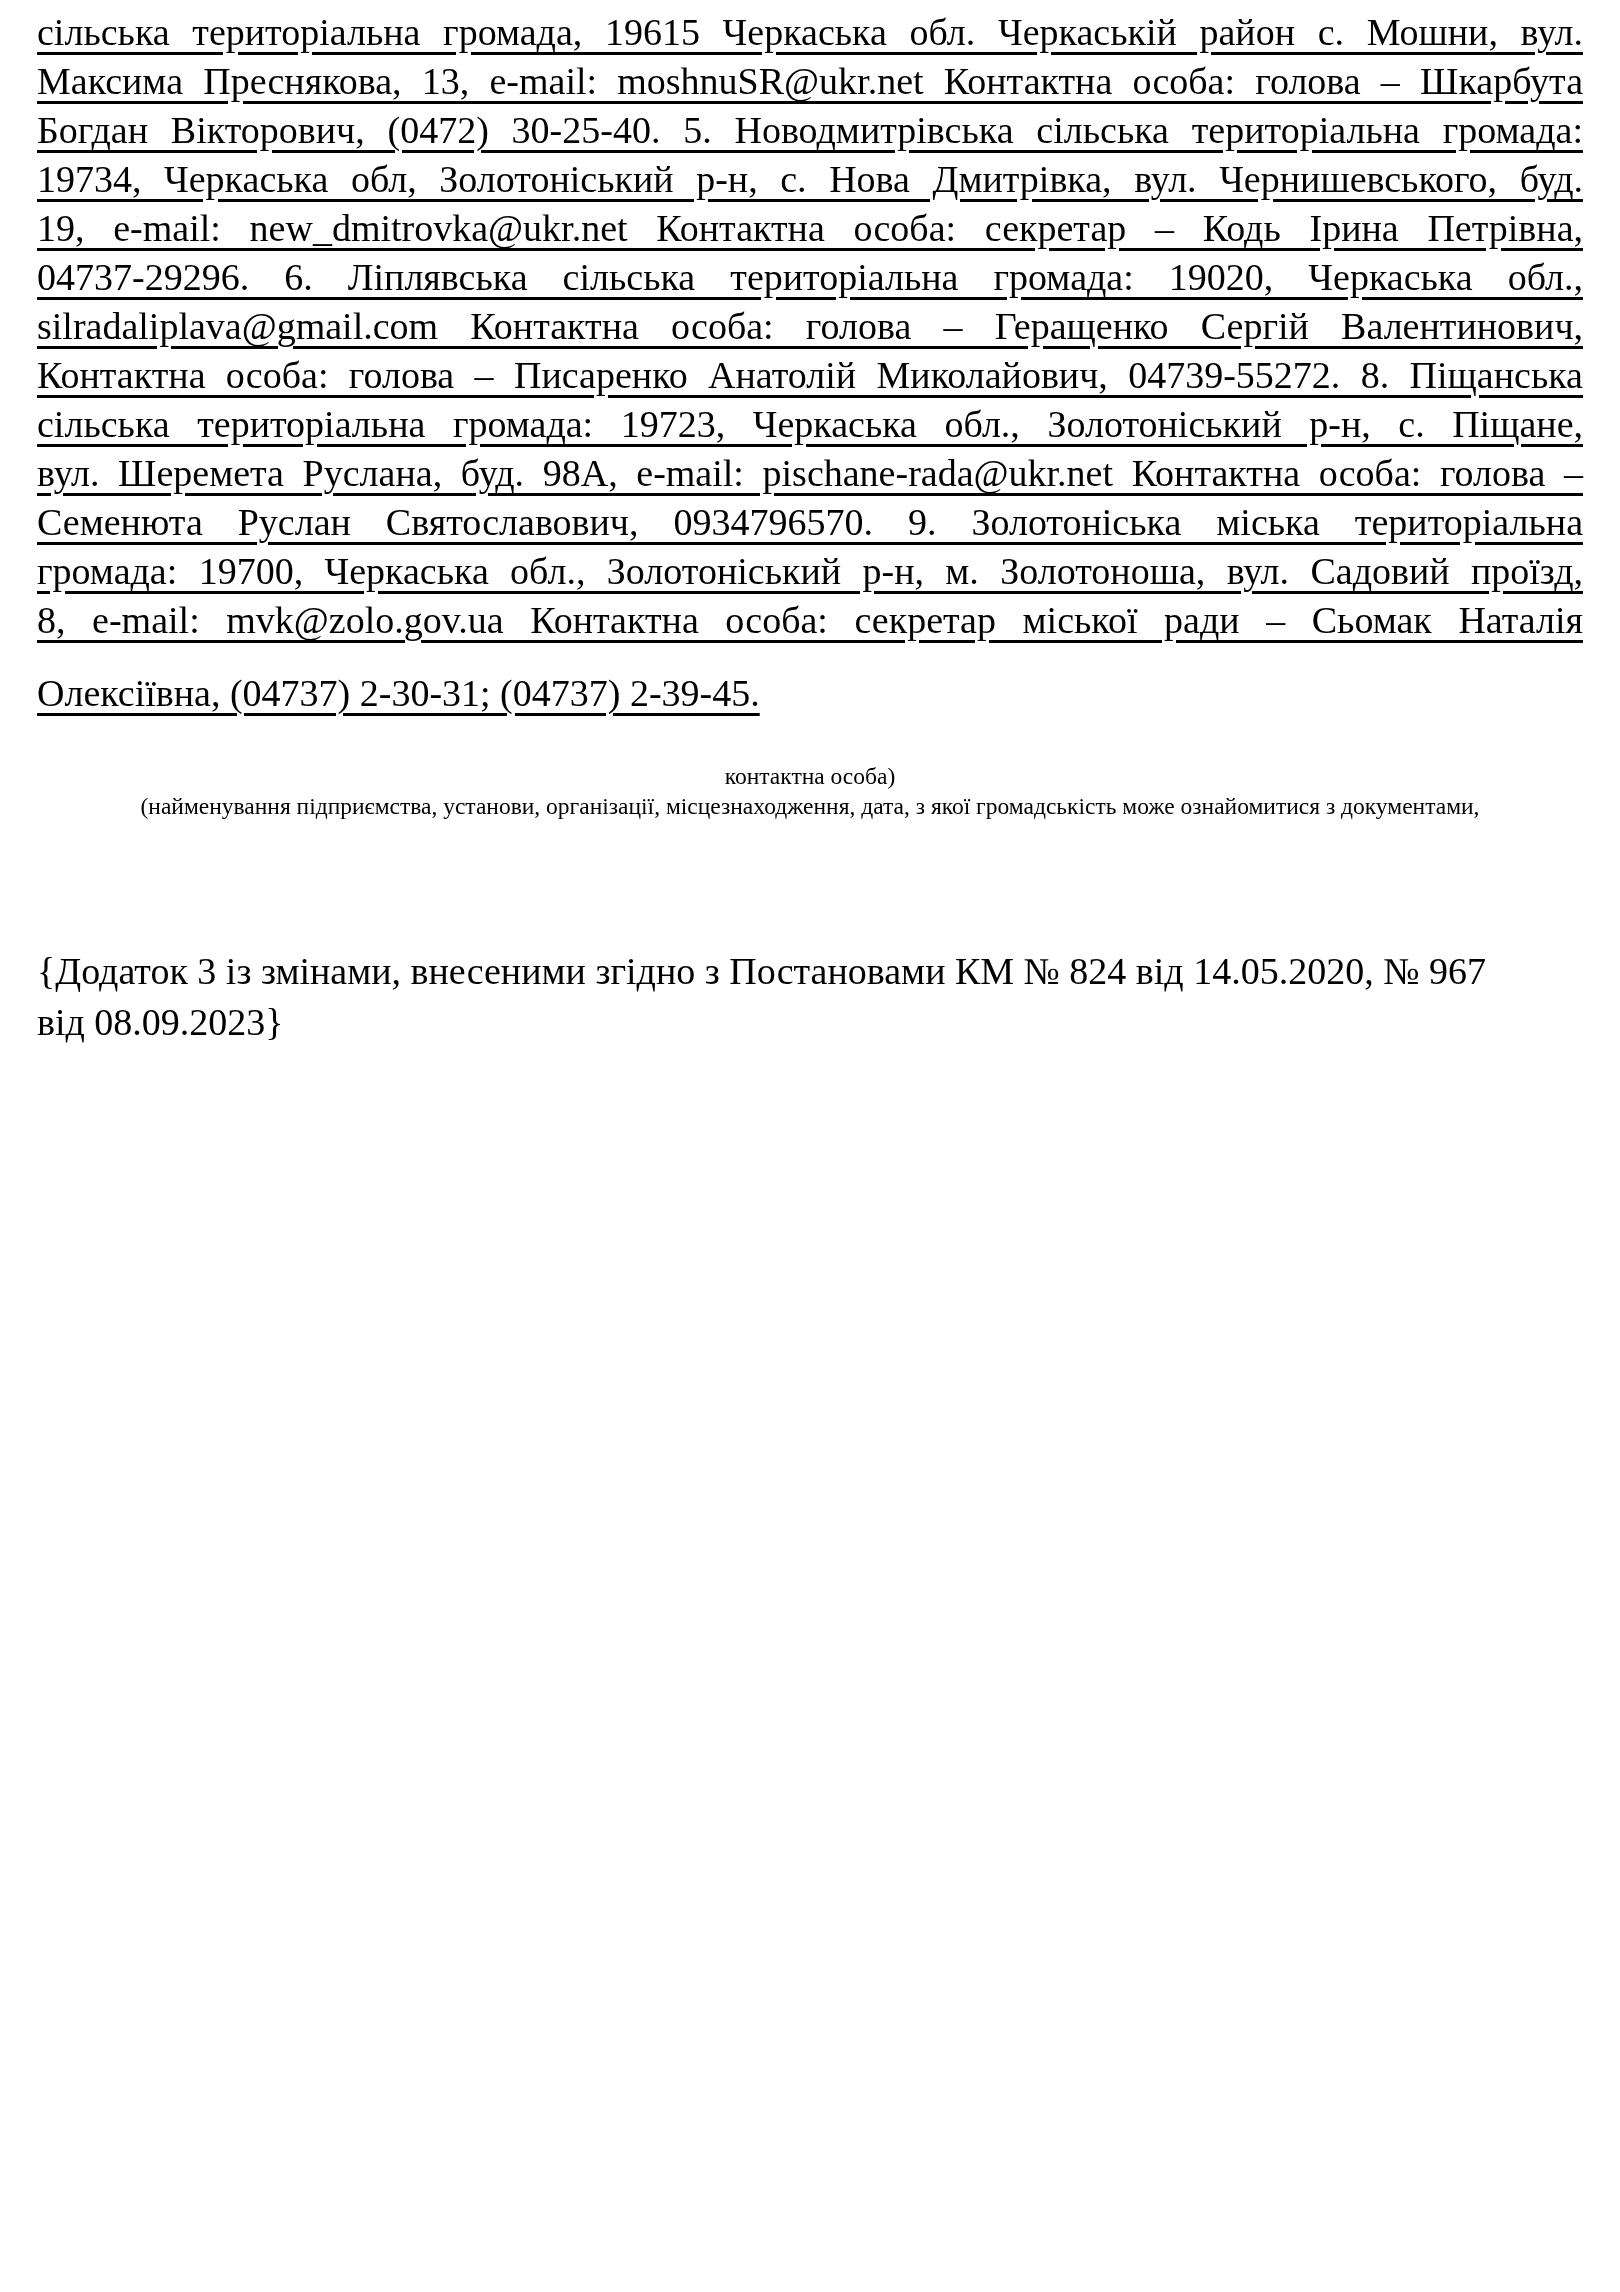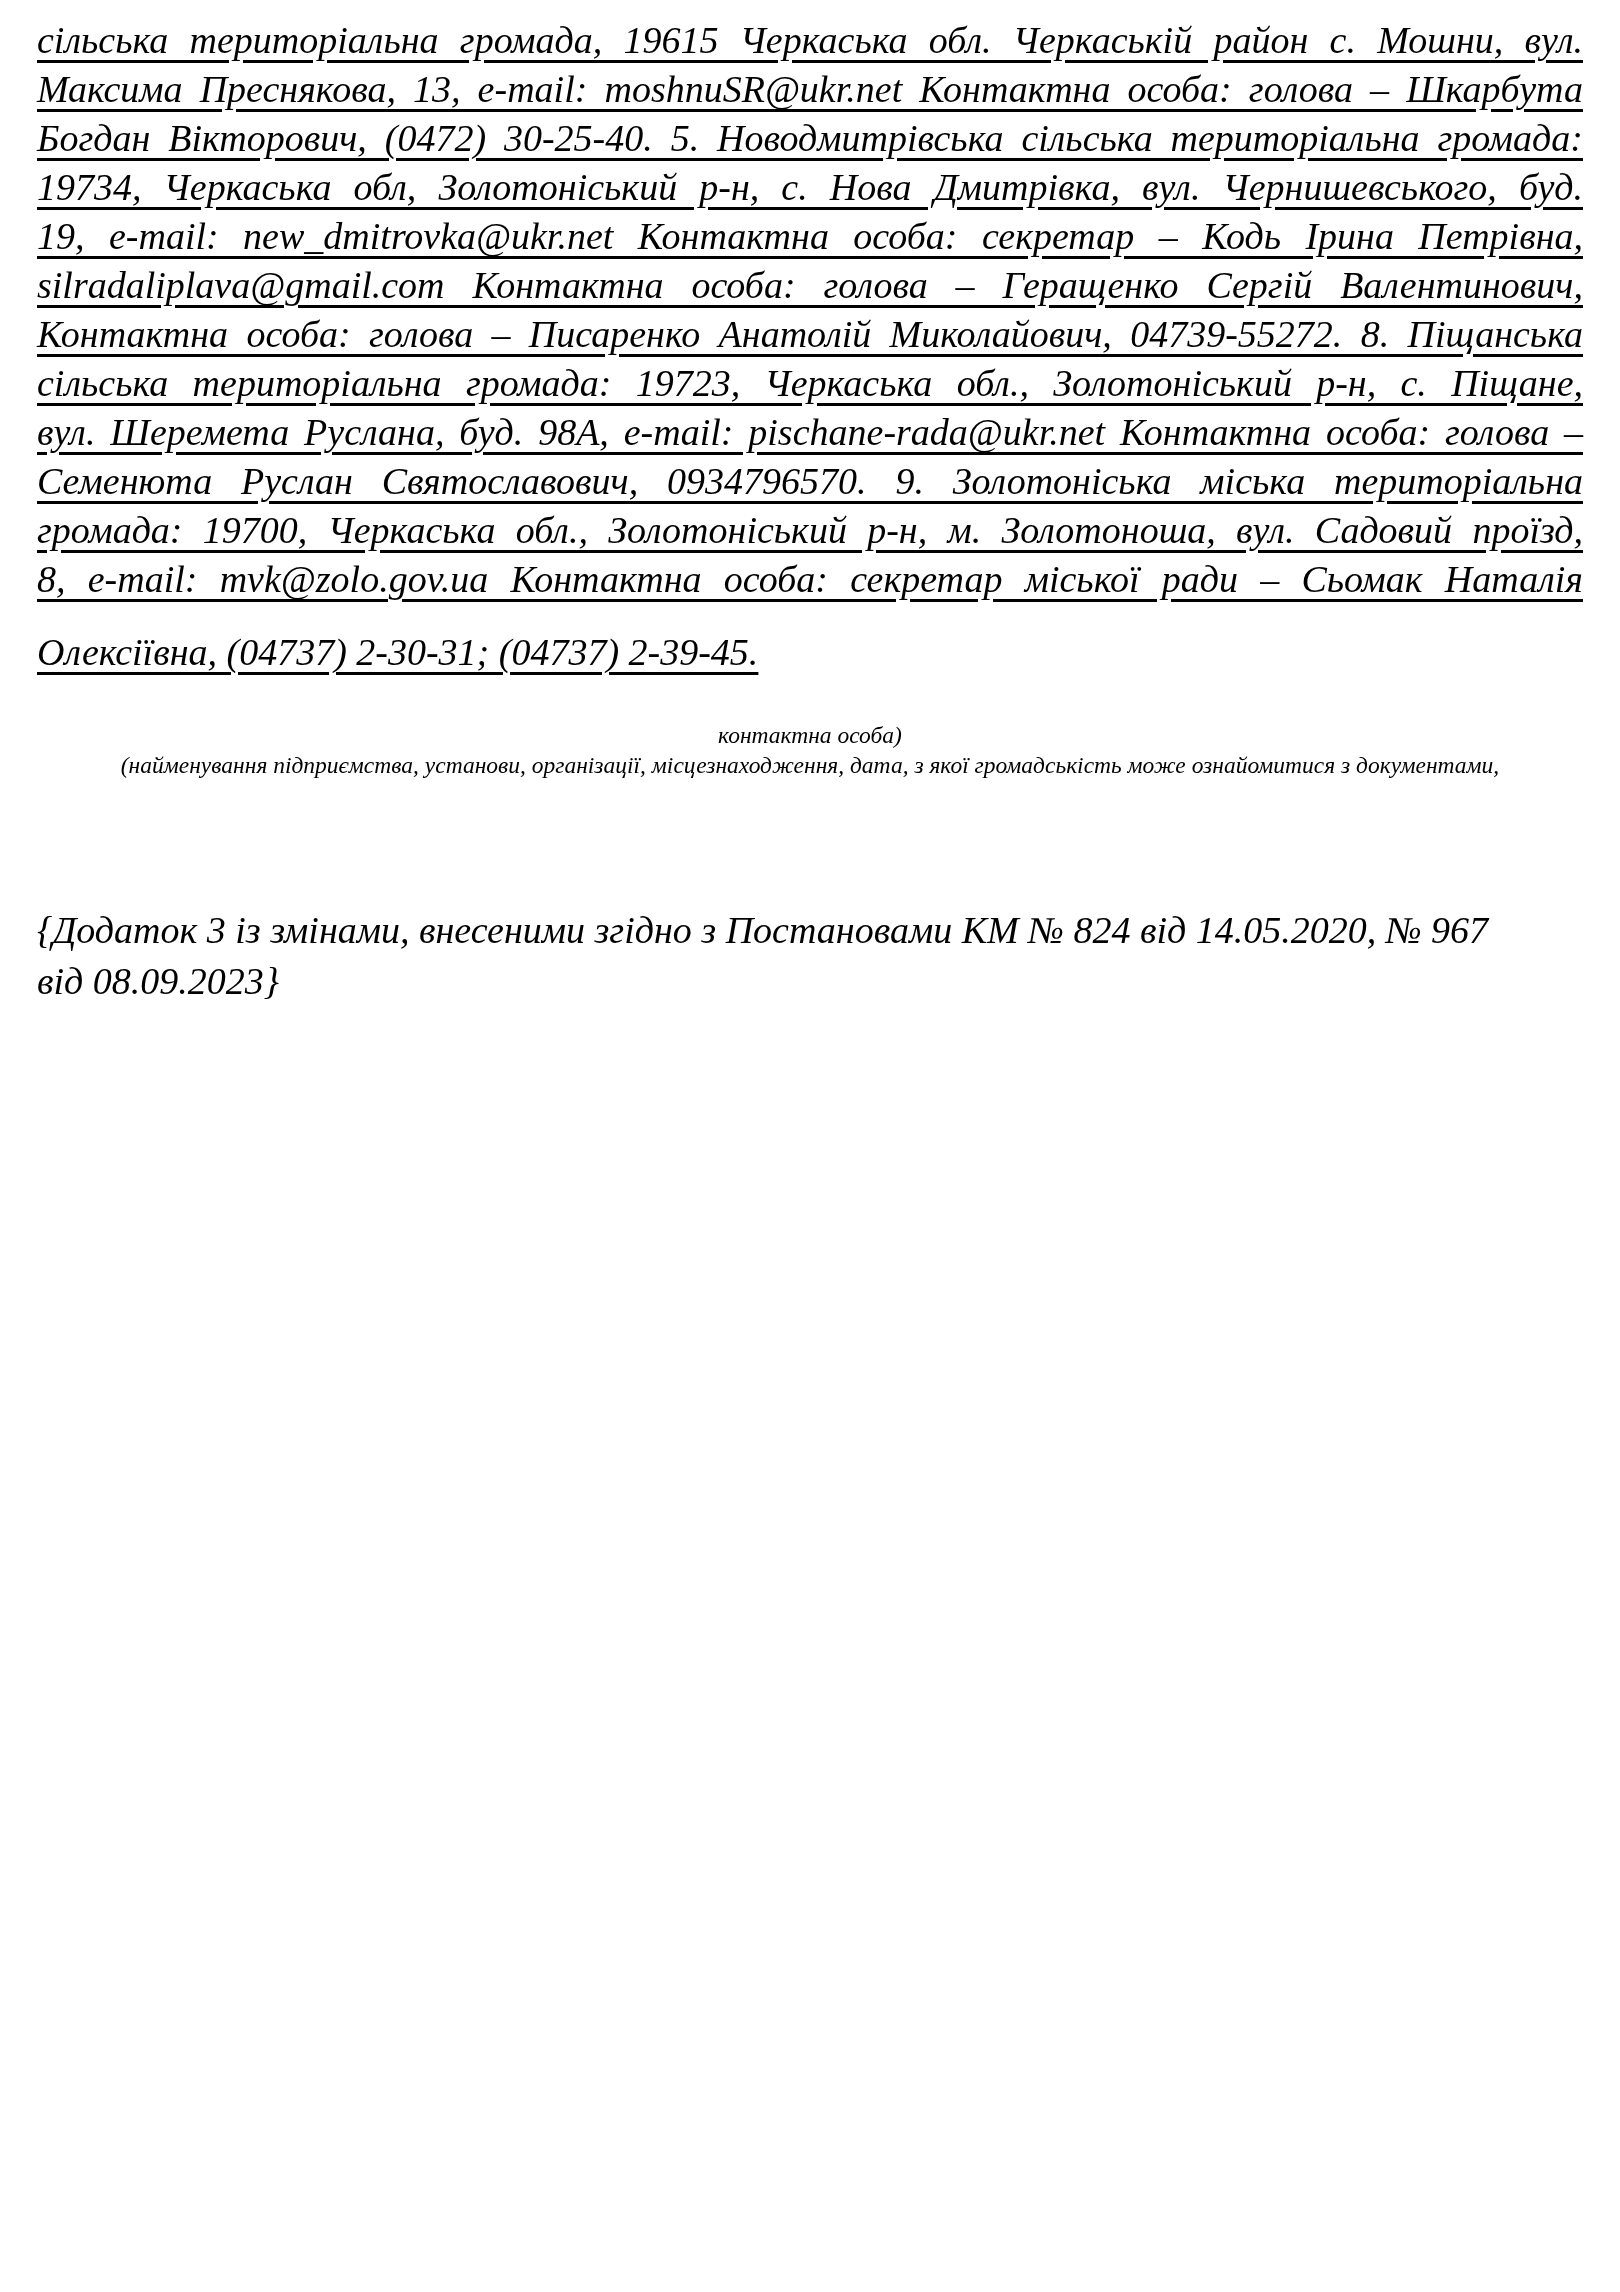--- a/index.html
+++ b/index.html
@@ -9,22 +9,21 @@
   }
   .page {
     position: relative;
     width: 1620px;
     height: 1637px;
     background: #ffffff;
     color: #000000;
     font-family: "Liberation Serif", "DejaVu Serif", serif;
     overflow: hidden;
     box-sizing: border-box;
-    padding: 16px 37px 0 37px;
-    font-style: italic;
+    padding: 8px 37px 0 37px;
   }
   .main-text {
     width: 100%;
   }
   .text-line {
     font-size: 38px;
     line-height: 49px;
     text-align: justify;
     text-align-last: justify;
     text-decoration: underline;
@@ -55,20 +54,21 @@
 <body>
 
 <div class="page">
 
   <div class="main-text">
     <div class="text-line">сільська територіальна громада, 19615 Черкаська обл. Черкаській район с. Мошни, вул.</div>
     <div class="text-line">Максима Преснякова, 13, e-mail: moshnuSR@ukr.net Контактна особа: голова – Шкарбута</div>
     <div class="text-line">Богдан Вікторович, (0472) 30-25-40. 5. Новодмитрівська сільська територіальна громада:</div>
     <div class="text-line">19734, Черкаська обл, Золотоніський р-н, с. Нова Дмитрівка, вул. Чернишевського, буд.</div>
     <div class="text-line">19, e-mail: new_dmitrovka@ukr.net Контактна особа: секретар – Кодь Ірина Петрівна,</div>
+    <div class="text-line">04737-29296. 6. Ліплявська сільська територіальна громада: 19020, Черкаська обл.,</div>
     <div class="text-line">silradaliplava@gmail.com Контактна особа: голова – Геращенко Сергій Валентинович,</div>
     <div class="text-line">Контактна особа: голова – Писаренко Анатолій Миколайович, 04739-55272. 8. Піщанська</div>
     <div class="text-line">сільська територіальна громада: 19723, Черкаська обл., Золотоніський р-н, с. Піщане,</div>
     <div class="text-line">вул. Шеремета Руслана, буд. 98А, e-mail: pischane-rada@ukr.net Контактна особа: голова –</div>
     <div class="text-line">Семенюта Руслан Святославович, 0934796570. 9. Золотоніська міська територіальна</div>
     <div class="text-line">громада: 19700, Черкаська обл., Золотоніський р-н, м. Золотоноша, вул. Садовий проїзд,</div>
     <div class="text-line">8, e-mail: mvk@zolo.gov.ua Контактна особа: секретар міської ради – Сьомак Наталія</div>
     <div class="text-line last-line">Олексіївна, (04737) 2-30-31; (04737) 2-39-45.</div>
   </div>
 

